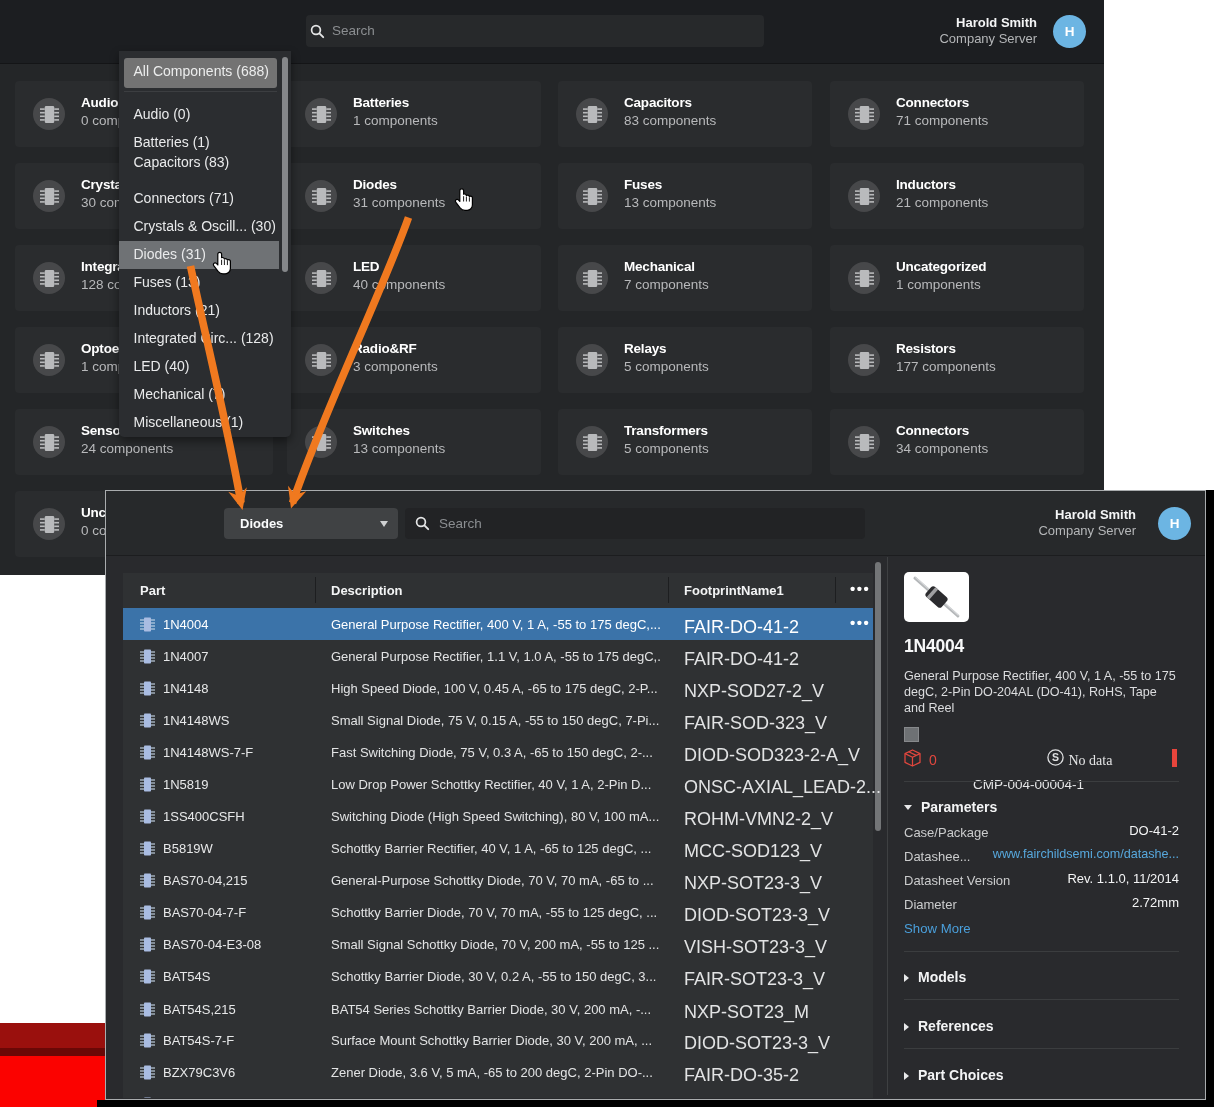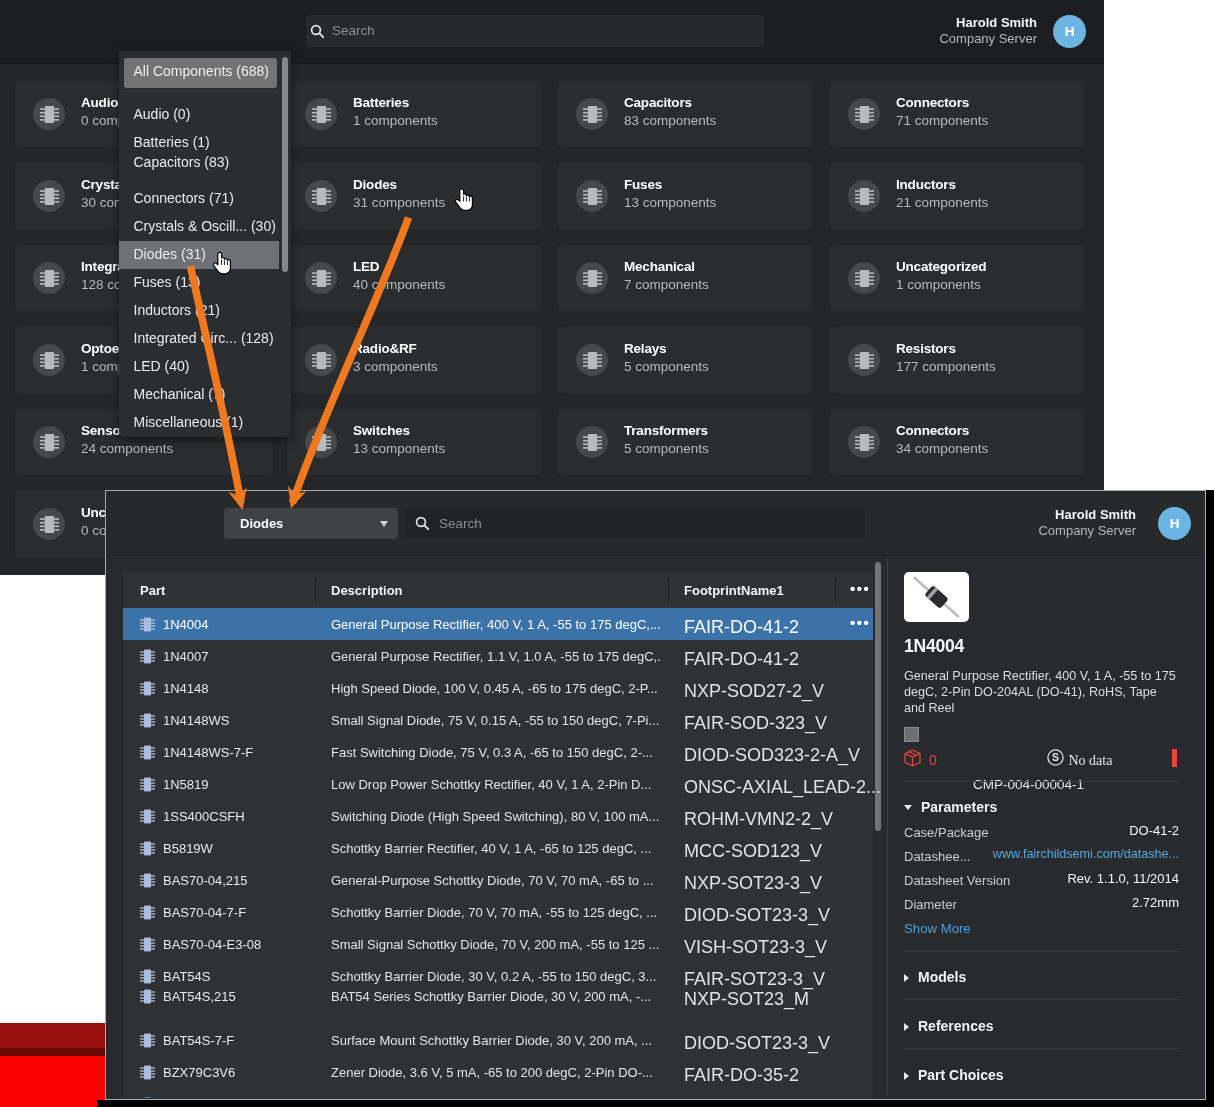--- a/index.html
+++ b/index.html
@@ -784,21 +784,21 @@
 <line x1="11" y1="3" x2="15" y2="3"></line>
                   <line x1="11" y1="6" x2="15" y2="6"></line>
                   <line x1="11" y1="9" x2="15" y2="9"></line>
                   <line x1="11" y1="12" x2="15" y2="12"></line>
 </g>
               </svg></span>
 <span class="rname">BAT54S</span>
             <span class="rdesc">Schottky Barrier Diode, 30 V, 0.2 A, -55 to 150 degC, 3...</span>
             <span class="rfoot">FAIR-SOT23-3_V</span>
           </div>
-<div class="row" style="top:407px">
+<div class="row" style="top:420px">
             <span class="chipico"><svg width="15" height="15" viewBox="0 0 15 15">
 <rect x="4" y="0.5" width="7" height="14" rx="0.8" fill="#a9bce2"></rect>
 <g stroke="#c9d9ea" stroke-width="1.1">
 <line x1="0" y1="3" x2="4" y2="3"></line>
                   <line x1="0" y1="6" x2="4" y2="6"></line>
                   <line x1="0" y1="9" x2="4" y2="9"></line>
                   <line x1="0" y1="12" x2="4" y2="12"></line>
 <line x1="11" y1="3" x2="15" y2="3"></line>
                   <line x1="11" y1="6" x2="15" y2="6"></line>
                   <line x1="11" y1="9" x2="15" y2="9"></line>

